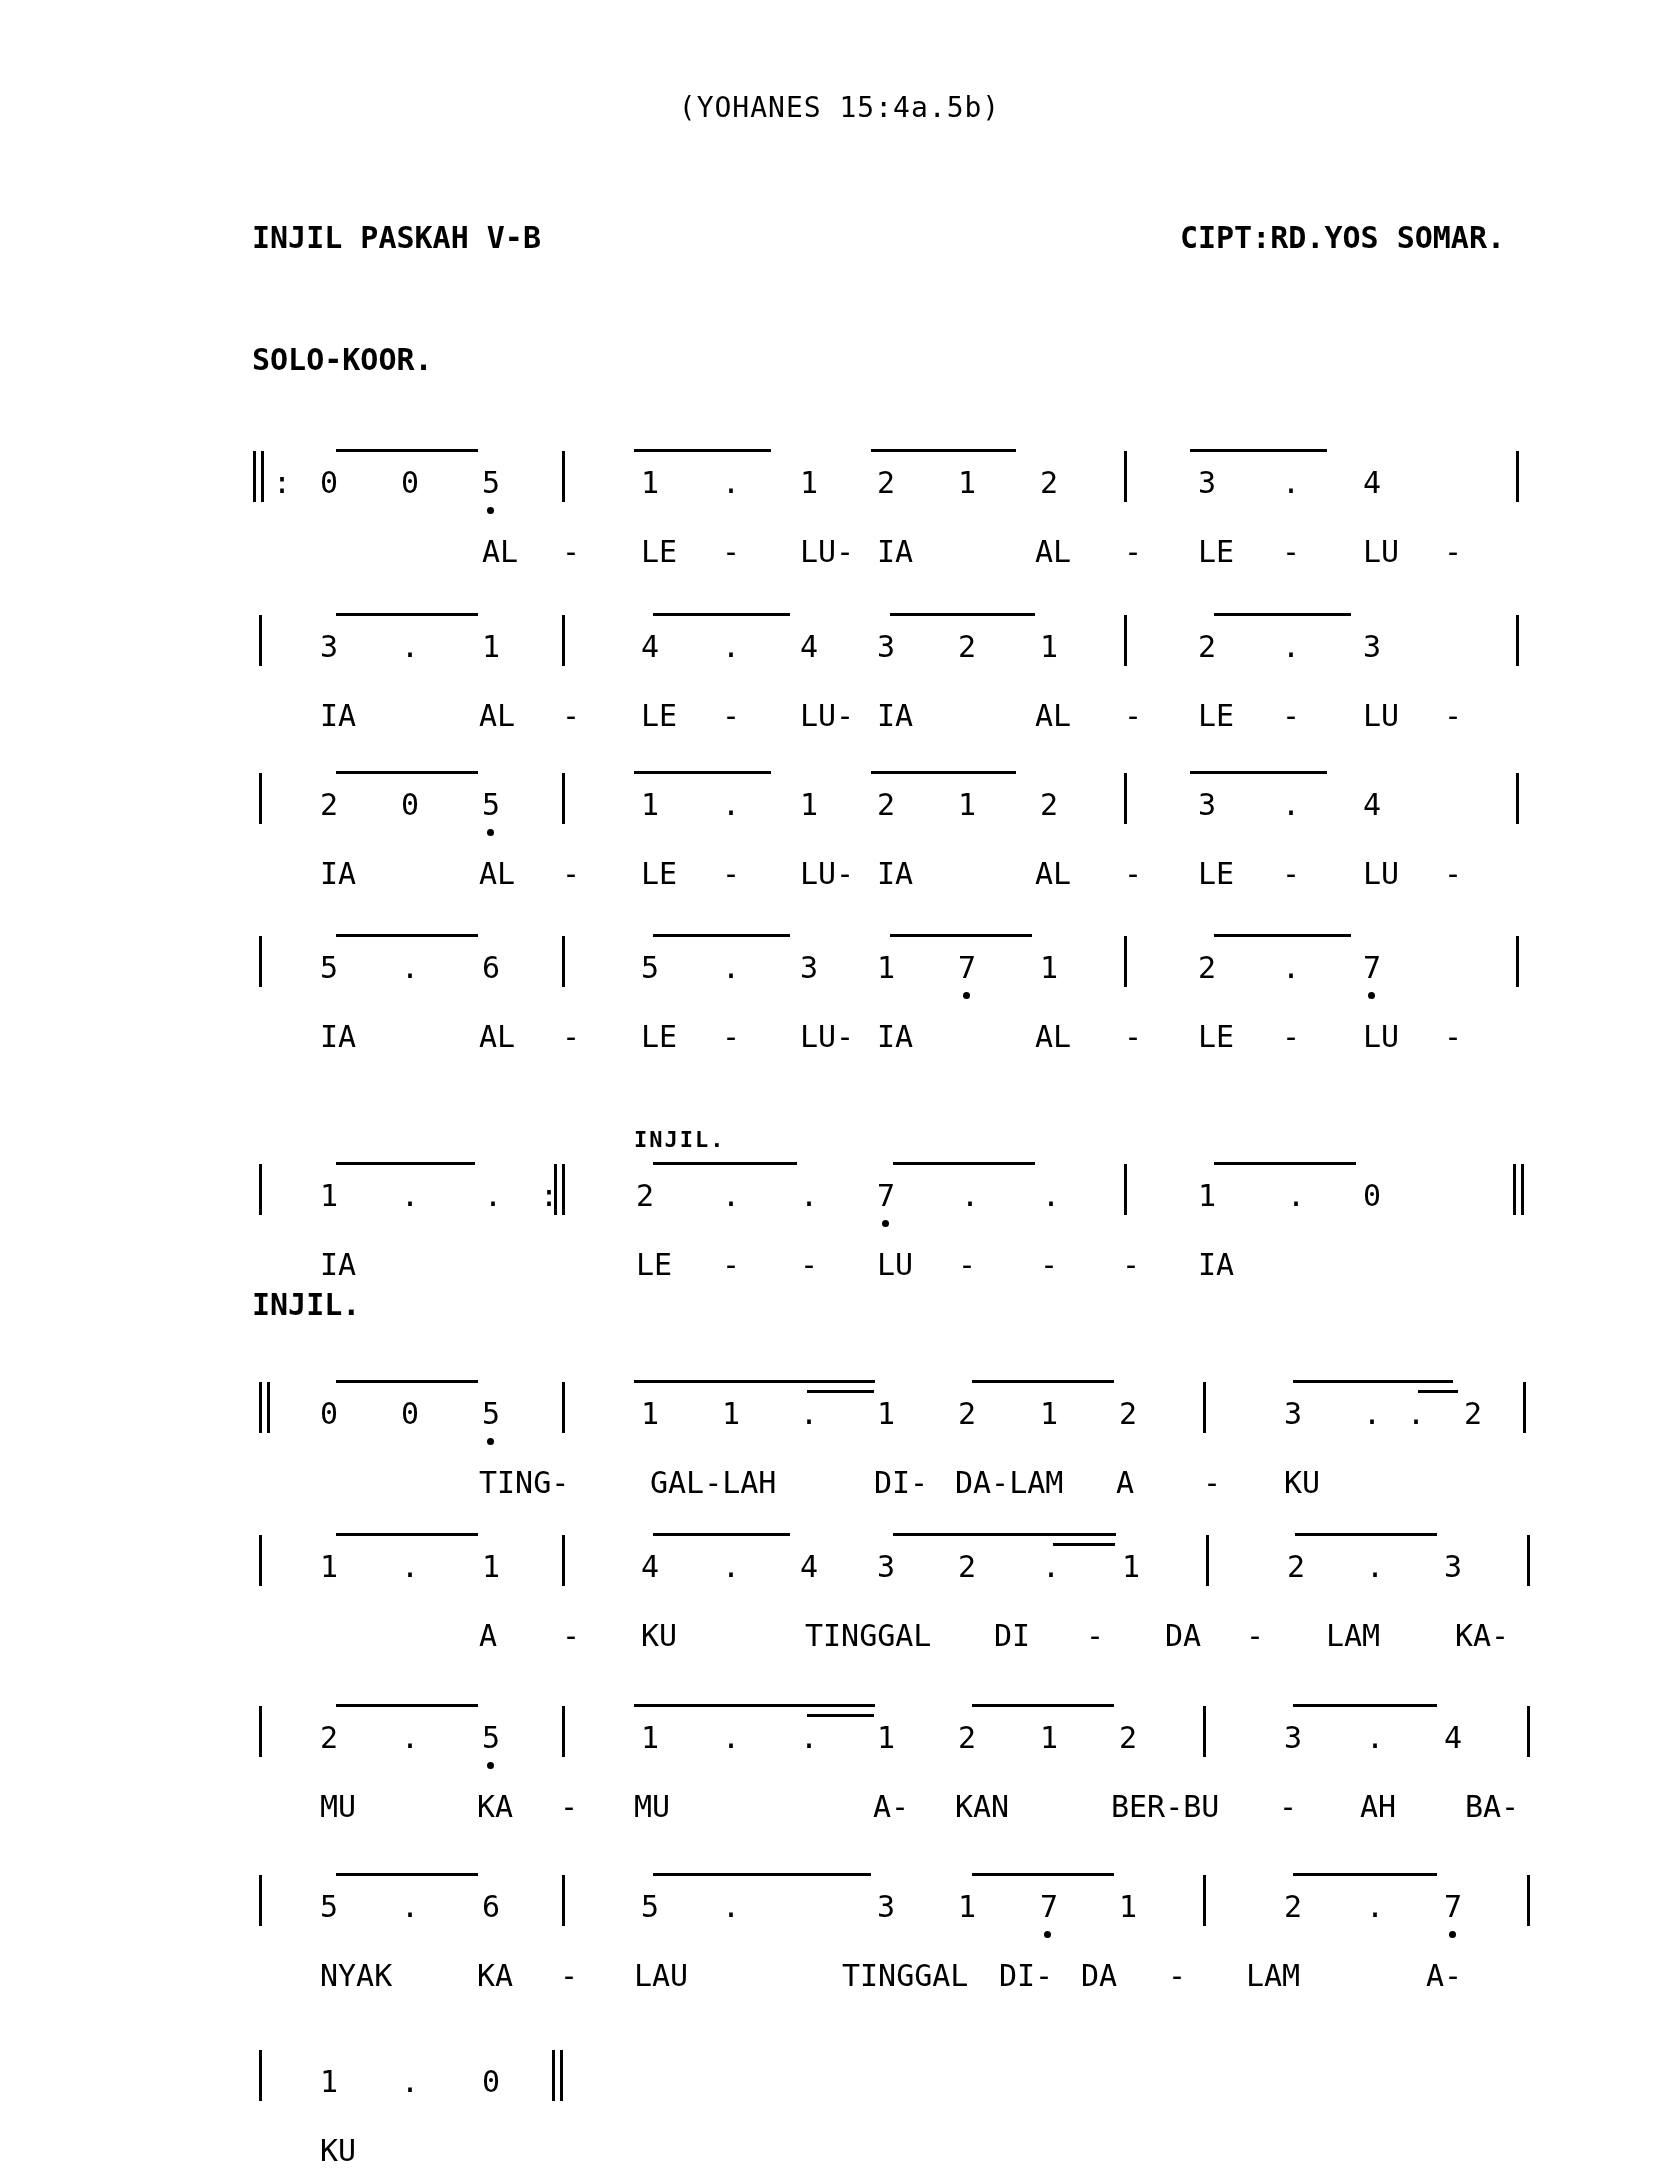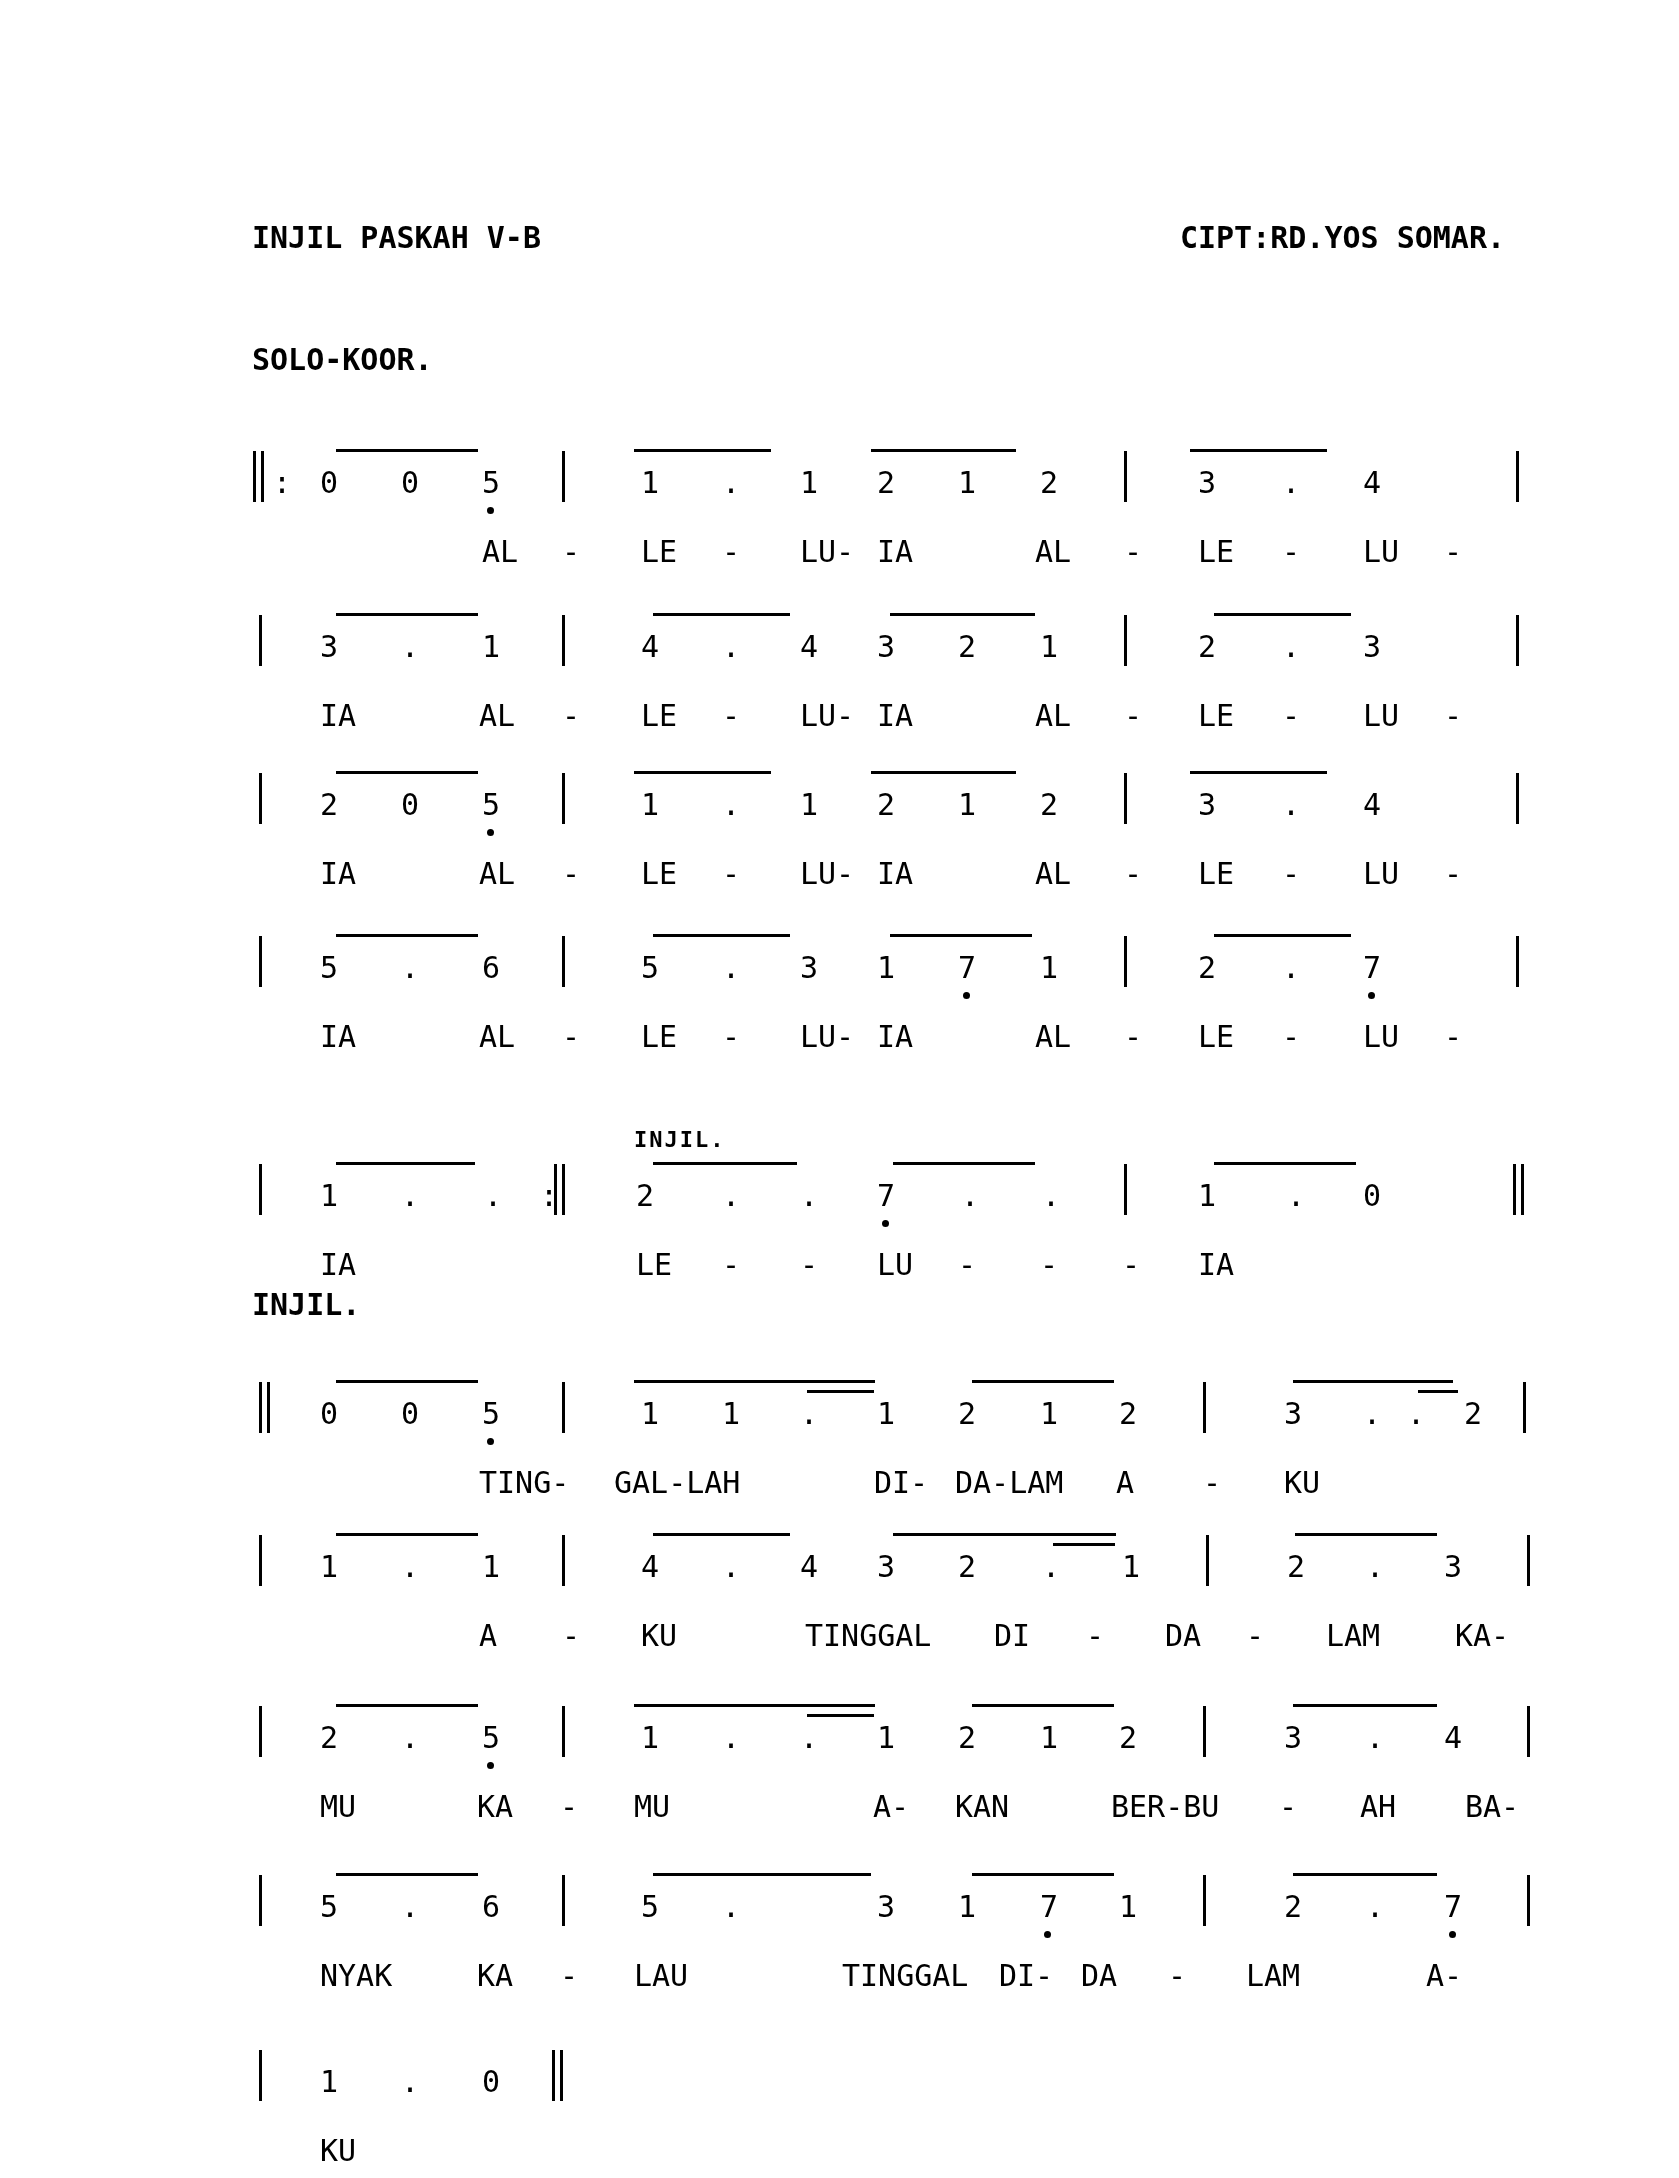--- a/index.html
+++ b/index.html
@@ -70,20 +70,21 @@
   }
   .syslabel{
     position:absolute;top:-51px;
     font-size:22px;font-weight:bold;letter-spacing:2px;white-space:nowrap;
   }
 </style>
 </head>
 <body>
 
 <div class="page">
+  <div class="subtitle">(YOHANES 15:4a.5b)</div>
   <div class="meta-left">INJIL PASKAH V-B</div>
   <div class="meta-right">CIPT:RD.YOS SOMAR.</div>
   <div class="section-label section-solo">SOLO-KOOR.</div>
   <div class="section-label section-bait">INJIL.</div>
   <div class="systems">
       <div class="system" style="top: 465px;">
         <div class="beam" style="left: 336px; width: 142px;"></div>
         <div class="beam" style="left: 634px; width: 137px;"></div>
         <div class="beam" style="left: 871px; width: 145px;"></div>
         <div class="beam" style="left: 1190px; width: 137px;"></div>
@@ -332,21 +333,21 @@
           <div class="barstroke" style="left: 0px;"></div>
         </div>
         <div class="note" style="left: 1284px;">3</div>
         <div class="note" style="left: 1363px;">.</div>
         <div class="note" style="left: 1407px;">.</div>
         <div class="note" style="left: 1464px;">2</div>
         <div class="barwrap" style="left: 1523px;">
           <div class="barstroke" style="left: 0px;"></div>
         </div>
         <div class="lyr" style="left: 479px;">TING-</div>
-        <div class="lyr" style="left: 614px;">GAL-LAH</div>
+        <div class="lyr" style="left: 650px;">GAL-LAH</div>
         <div class="lyr" style="left: 874px;">DI-</div>
         <div class="lyr" style="left: 955px;">DA-LAM</div>
         <div class="lyr" style="left: 1116px;">A</div>
         <div class="lyr" style="left: 1203px;">-</div>
         <div class="lyr" style="left: 1284px;">KU</div>
       </div>
       <div class="system" style="top: 1549px;">
         <div class="beam" style="left: 336px; width: 142px;"></div>
         <div class="beam" style="left: 653px; width: 137px;"></div>
         <div class="beam" style="left: 893px; width: 223px;"></div>

